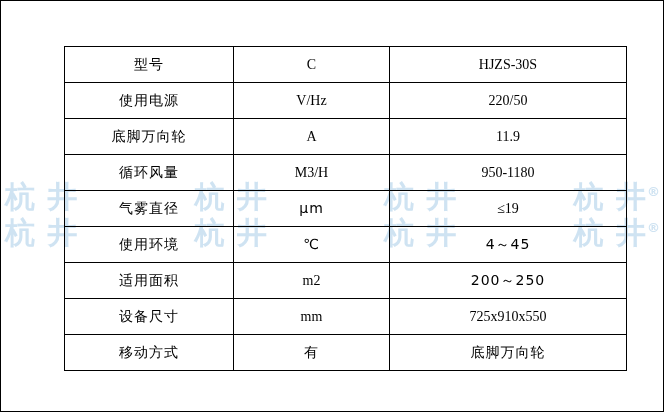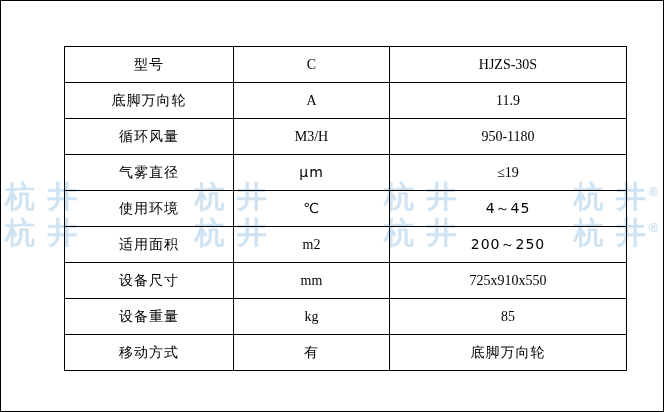--- a/index.html
+++ b/index.html
@@ -120,20 +120,25 @@
 
   <div id="table-wrap">
     <table class="spec">
       <tbody>
         <tr>
           <td class="col-name cn">型号</td>
           <td class="col-unit latin">C</td>
           <td class="col-value latin">HJZS-30S</td>
         </tr>
         <tr>
+          <td class="col-name cn">使用电源</td>
+          <td class="col-unit latin">V/Hz</td>
+          <td class="col-value latin">220/50</td>
+        </tr>
+        <tr>
           <td class="col-name cn">底脚万向轮</td>
           <td class="col-unit latin">A</td>
           <td class="col-value latin">11.9</td>
         </tr>
         <tr>
           <td class="col-name cn">循环风量</td>
           <td class="col-unit latin">M3/H</td>
           <td class="col-value latin">950-1180</td>
         </tr>
         <tr>
@@ -150,25 +155,20 @@
           <td class="col-name cn">适用面积</td>
           <td class="col-unit latin">m2</td>
           <td class="col-value cn">200～250</td>
         </tr>
         <tr>
           <td class="col-name cn">设备尺寸</td>
           <td class="col-unit latin">mm</td>
           <td class="col-value latin">725x910x550</td>
         </tr>
         <tr>
-          <td class="col-name cn">设备重量</td>
-          <td class="col-unit latin">kg</td>
-          <td class="col-value latin">85</td>
-        </tr>
-        <tr>
           <td class="col-name cn">移动方式</td>
           <td class="col-unit cn">有</td>
           <td class="col-value cn">底脚万向轮</td>
         </tr>
       </tbody>
     </table>
   </div>
 
 </div>
 

